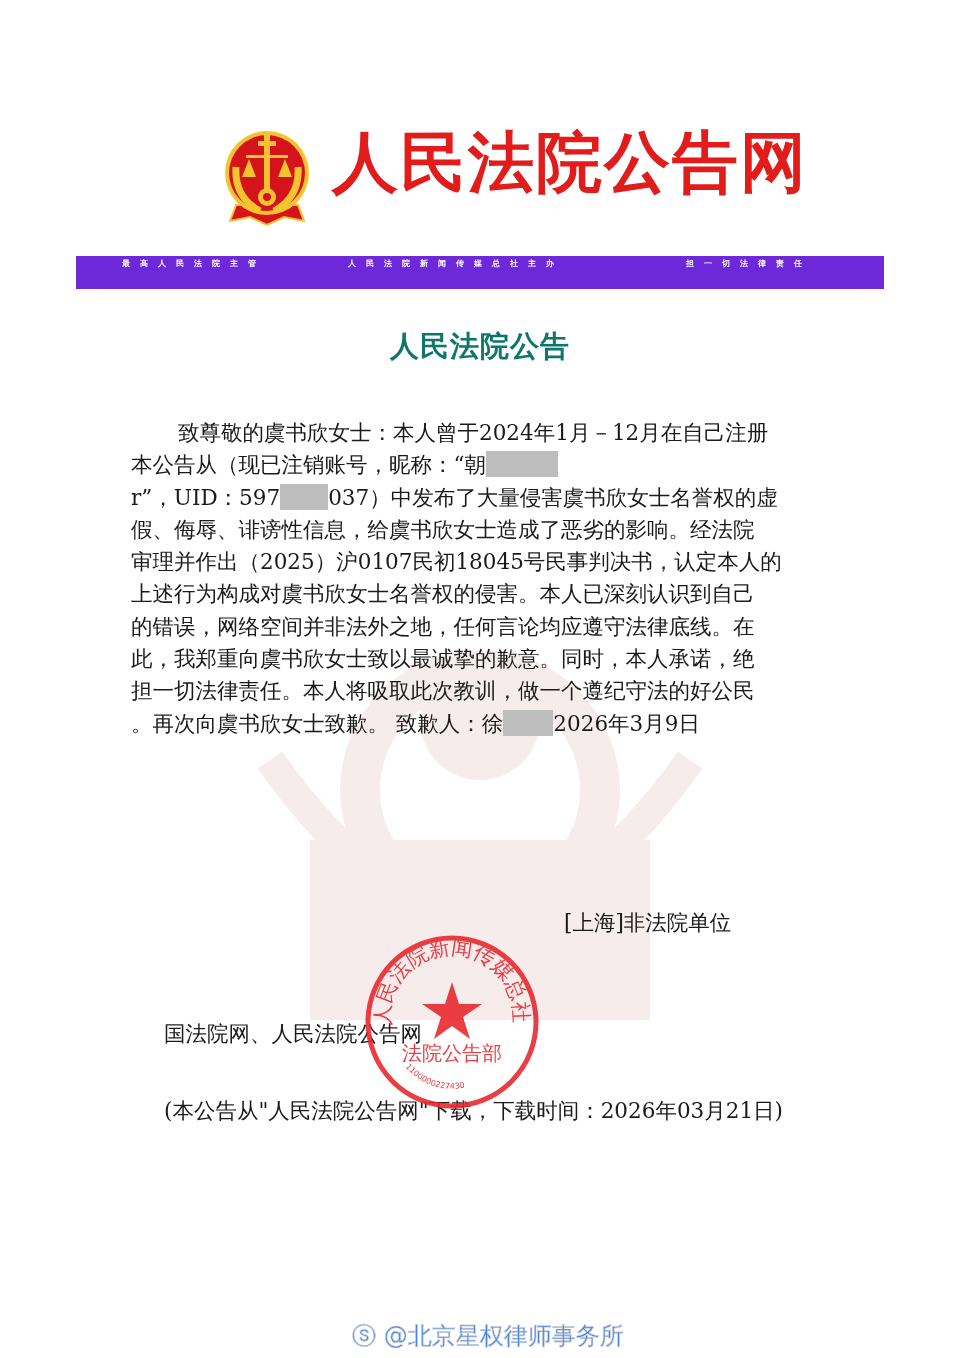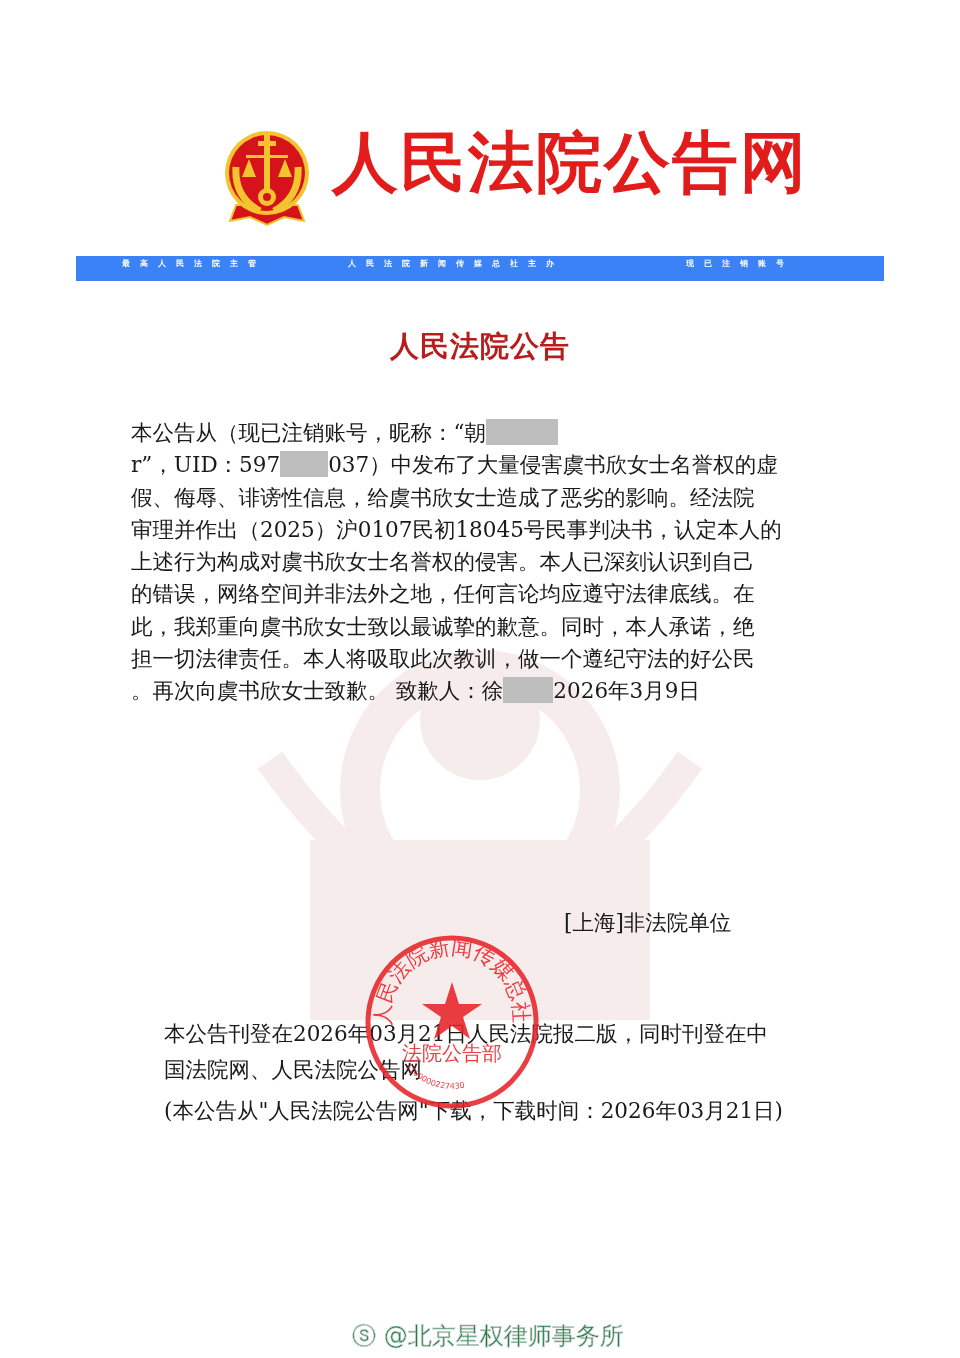--- a/index.html
+++ b/index.html
@@ -14,42 +14,42 @@
   .emblem { position: absolute; left: 0; top: 0; width: 90px; height: 100px; }
   .logo-cn {
     position: absolute; left: 110px; top: 6px; font-family: "DejaVu Sans", sans-serif; font-weight: bold;
     font-size: 66px; letter-spacing: 2px; color: #e21b1b; line-height: 60px; white-space: nowrap;
   }
   .logo-en {
     position: absolute; left: 112px; top: 72px; font-family: "Liberation Sans", sans-serif; font-weight: bold;
     font-size: 17.5px; color: #e21b1b; letter-spacing: 0.4px; white-space: nowrap;
   }
   .redbar {
-    position: absolute; left: 76px; top: 256px; width: 808px; height: 25px; background: #3b82f6;
+    position: absolute; left: 76px; top: 256px; width: 808px; height: 33px; background: #6d28d9;
     color: #ffffff; font-family: "DejaVu Sans", sans-serif; font-weight: bold; font-size: 8px; line-height: 15px;
   }
   .redbar span { position: absolute; top: 0; letter-spacing: 10px; white-space: nowrap; }
   .title {
     position: absolute; left: 0; top: 327px; width: 960px; text-align: center;
-    font-family: "DejaVu Sans", sans-serif; font-weight: bold; font-size: 29px; letter-spacing: 1px; color: #b91c1c;
+    font-family: "DejaVu Sans", sans-serif; font-weight: bold; font-size: 29px; letter-spacing: 1px; color: #0f766e;
   }
   .body-text {
     position: absolute; left: 131px; top: 417px; width: 705px; font-size: 21.5px; line-height: 32.3px;
   }
   .body-text .line { white-space: nowrap; height: 32.3px; }
   .redact { display: inline-block; background: #bdbdbd; vertical-align: middle; height: 26px; margin-top: -4px; }
   .signature {
     position: absolute; left: 564px; top: 888px; font-size: 21.5px; white-space: nowrap; margin-top: 20px;
   }
   .seal { position: absolute; left: 362px; top: 932px; width: 180px; height: 180px; }
   .pub-text { position: absolute; left: 164px; top: 1016px; font-size: 21.5px; line-height: 36px; width: 660px; }
   .download-note { position: absolute; left: 164px; top: 1096px; font-size: 21.5px; white-space: nowrap; }
   .weibo-mark {
     position: absolute; left: 352px; top: 1320px; font-family: "DejaVu Sans", sans-serif; font-size: 24px;
-    color: #15803d; -webkit-text-stroke: 0.7px #cfcfcf; white-space: nowrap;
+    color: #3b82f6; -webkit-text-stroke: 0.7px #cfcfcf; white-space: nowrap;
   }
 </style>
 </head>
 <body>
 
 <svg class="watermark-emblem" viewBox="0 0 460 420">
   <circle cx="230" cy="150" r="120" fill="none" stroke="#a00000" stroke-width="40"></circle>
   <circle cx="230" cy="80" r="60" fill="#a00000"></circle>
   <rect x="60" y="200" width="340" height="180" fill="#a00000"></rect>
   <path d="M20 120 Q 230 420 440 120" fill="none" stroke="#a00000" stroke-width="30"></path>
@@ -67,41 +67,41 @@
     <path d="M20 50 L27 32 L34 50 Z M56 50 L63 32 L70 50 Z" fill="#f4c430"></path>
     <circle cx="45" cy="70" r="9" fill="#f4c430"></circle>
     <circle cx="45" cy="70" r="4" fill="#d4141a"></circle>
   </svg>
   <div class="logo-cn">人民法院公告网</div>
 </div>
 
 <div class="redbar">
   <span style="left:46px">最高人民法院主管</span>
   <span style="left:272px">人民法院新闻传媒总社主办</span>
-  <span style="left:610px">现已注销账号</span>
+  <span style="left:610px">担一切法律责任</span>
 </div>
 
 <div class="title">人民法院公告</div>
 
 <div class="body-text">
+  <div class="line" style="padding-left:47px;"><span>致尊敬的虞书欣女士：本人曾于2024年1月－12月在自己注册</span></div>
   <div class="line"><span>本公告从（现已注销账号，昵称：“朝</span><span class="redact" style="width:72px"></span></div>
   <div class="line"><span>r”，UID：597</span><span class="redact" style="width:48px"></span><span>037）中发布了大量侵害虞书欣女士名誉权的虚</span></div>
   <div class="line"><span>假、侮辱、诽谤性信息，给虞书欣女士造成了恶劣的影响。经法院</span></div>
   <div class="line"><span>审理并作出（2025）沪0107民初18045号民事判决书，认定本人的</span></div>
   <div class="line"><span>上述行为构成对虞书欣女士名誉权的侵害。本人已深刻认识到自己</span></div>
   <div class="line"><span>的错误，网络空间并非法外之地，任何言论均应遵守法律底线。在</span></div>
   <div class="line"><span>此，我郑重向虞书欣女士致以最诚挚的歉意。同时，本人承诺，绝</span></div>
   <div class="line"><span>担一切法律责任。本人将吸取此次教训，做一个遵纪守法的好公民</span></div>
   <div class="line"><span>。再次向虞书欣女士致歉。 致歉人：徐</span><span class="redact" style="width:50px"></span><span>2026年3月9日</span></div>
 </div>
 
 <div class="signature">[上海]非法院单位</div>
 
 <div class="pub-text">
-  <div>本公告刊登在2026年03月21日人民法院报二版，同时刊登在中</div>
   <div>国法院网、人民法院公告网</div>
 </div>
 
 <div class="download-note">(本公告从"人民法院公告网"下载，下载时间：2026年03月21日)</div>
 
 <svg class="seal" viewBox="0 0 180 180" style="opacity:0.88">
   <defs>
     <path id="sealTop" d="M 30 100 A 62 62 0 1 1 150 100"></path>
     <path id="sealBot" d="M 40 130 A 60 60 0 0 0 140 130"></path>
   </defs>

